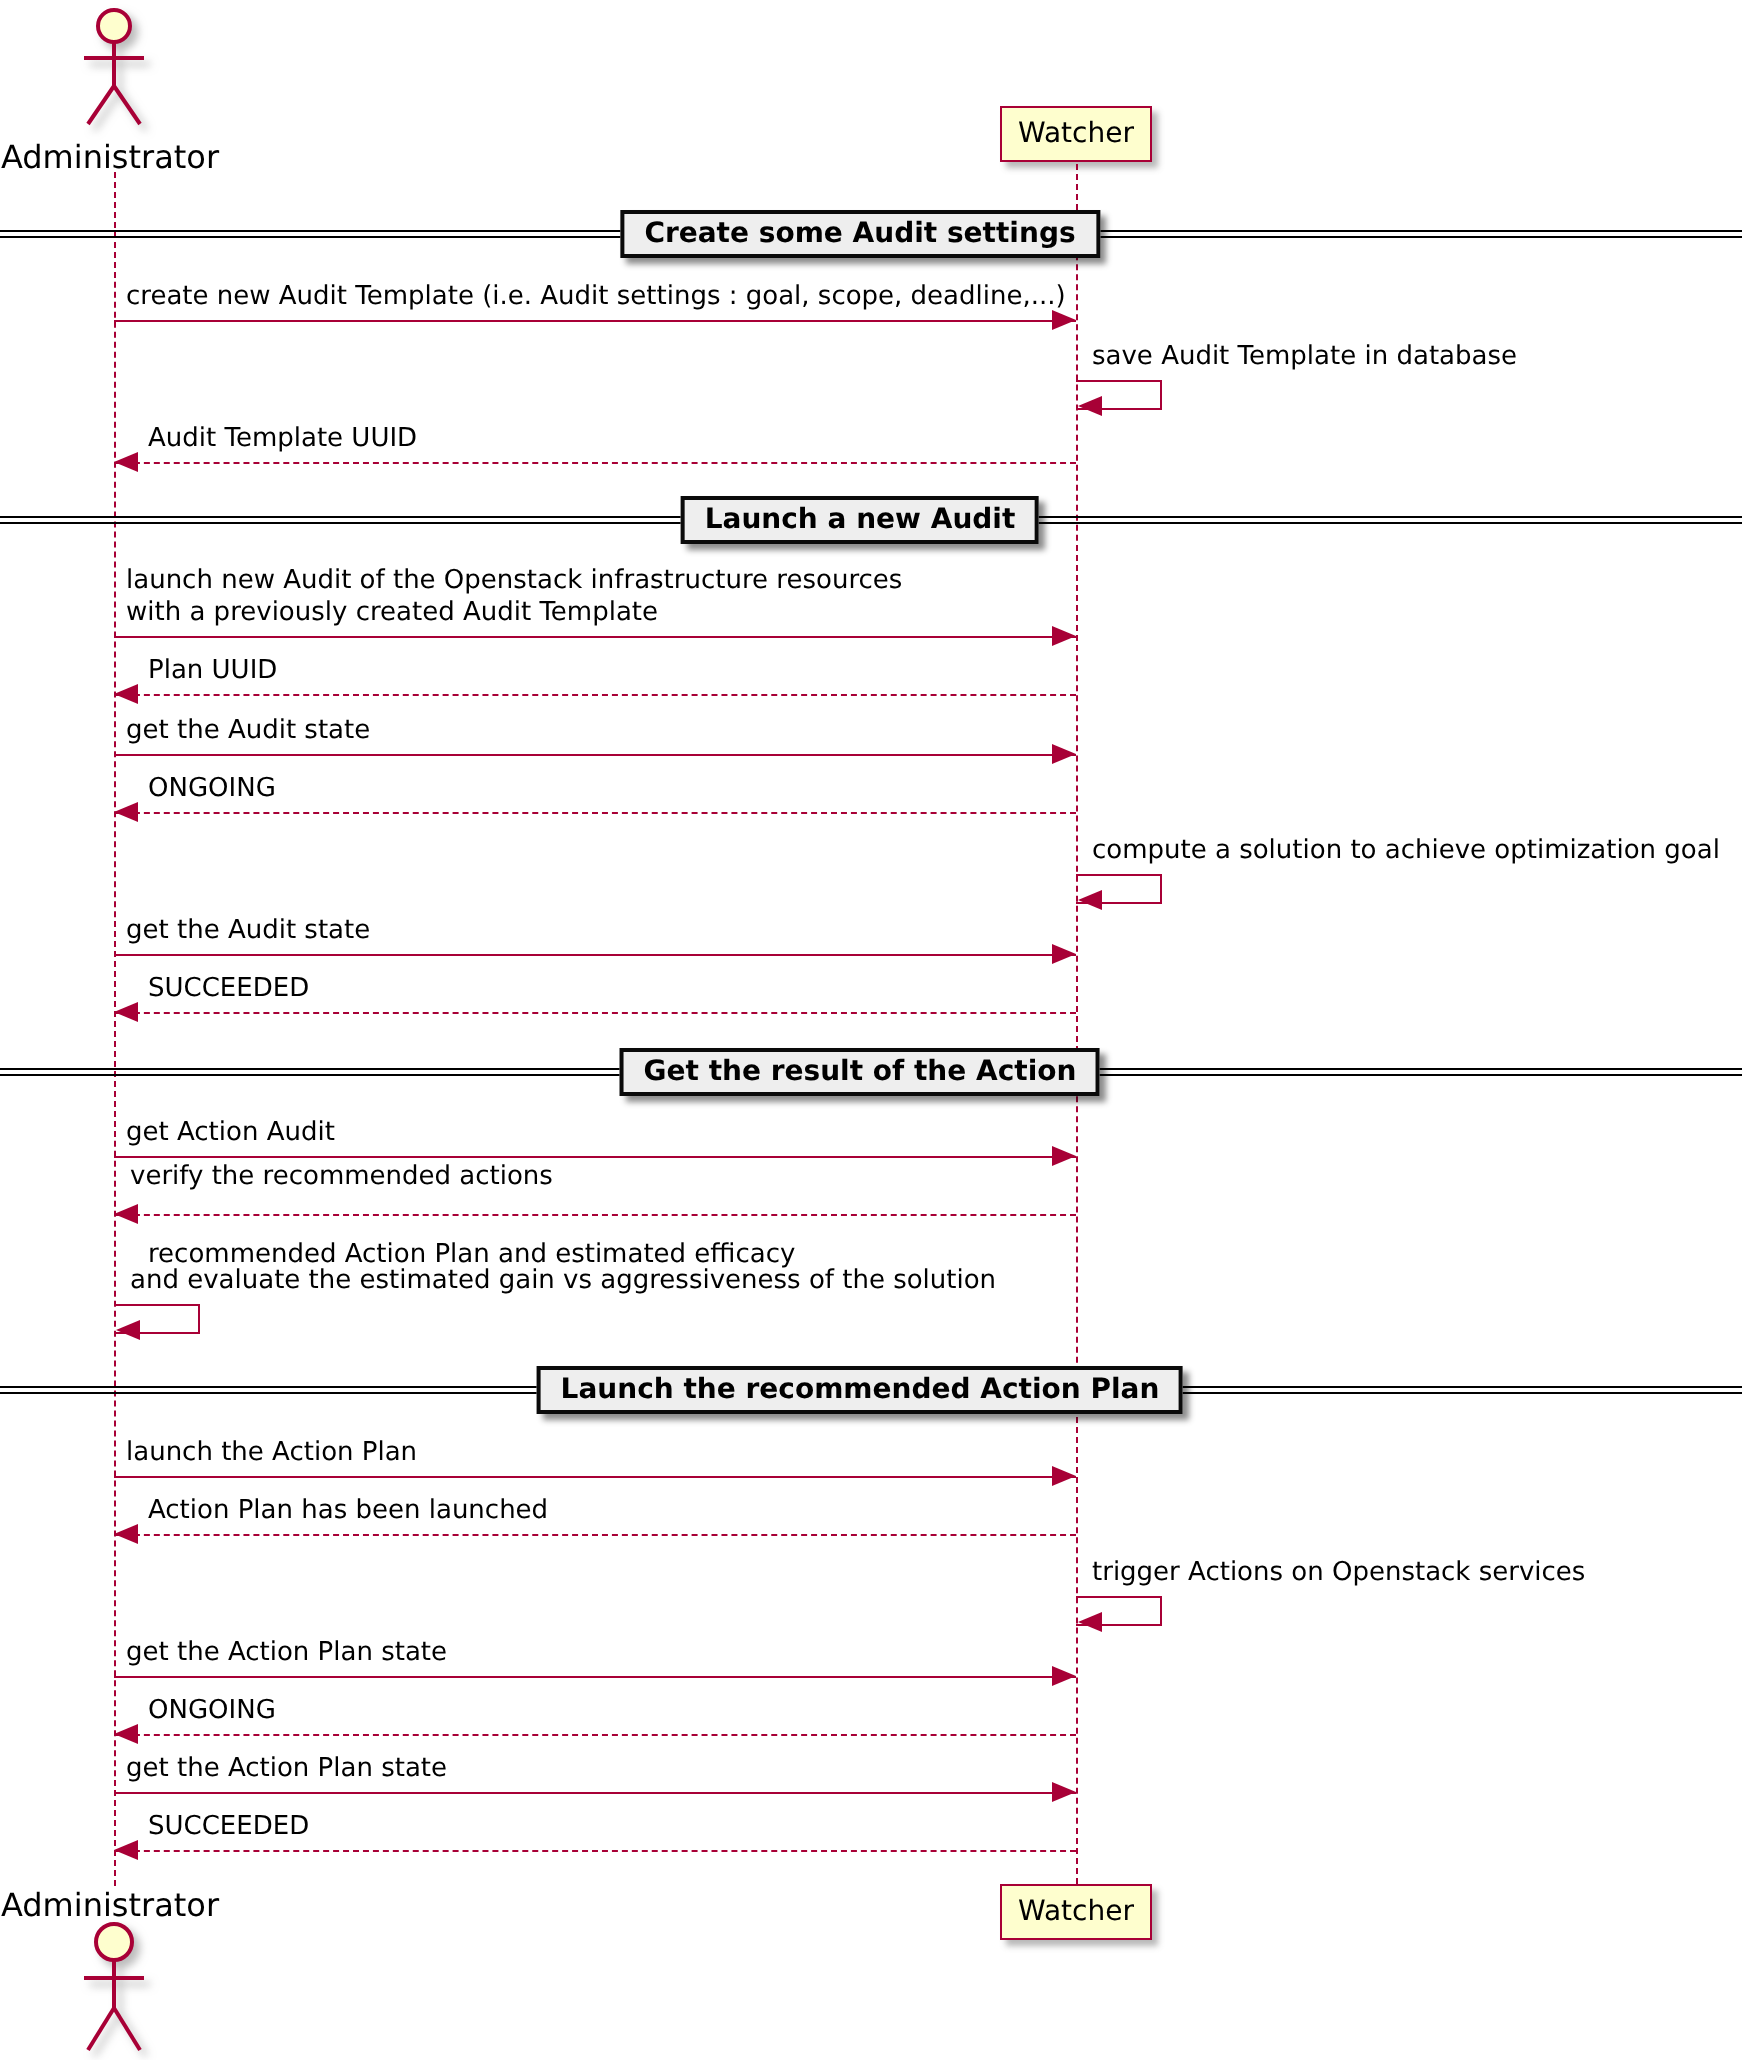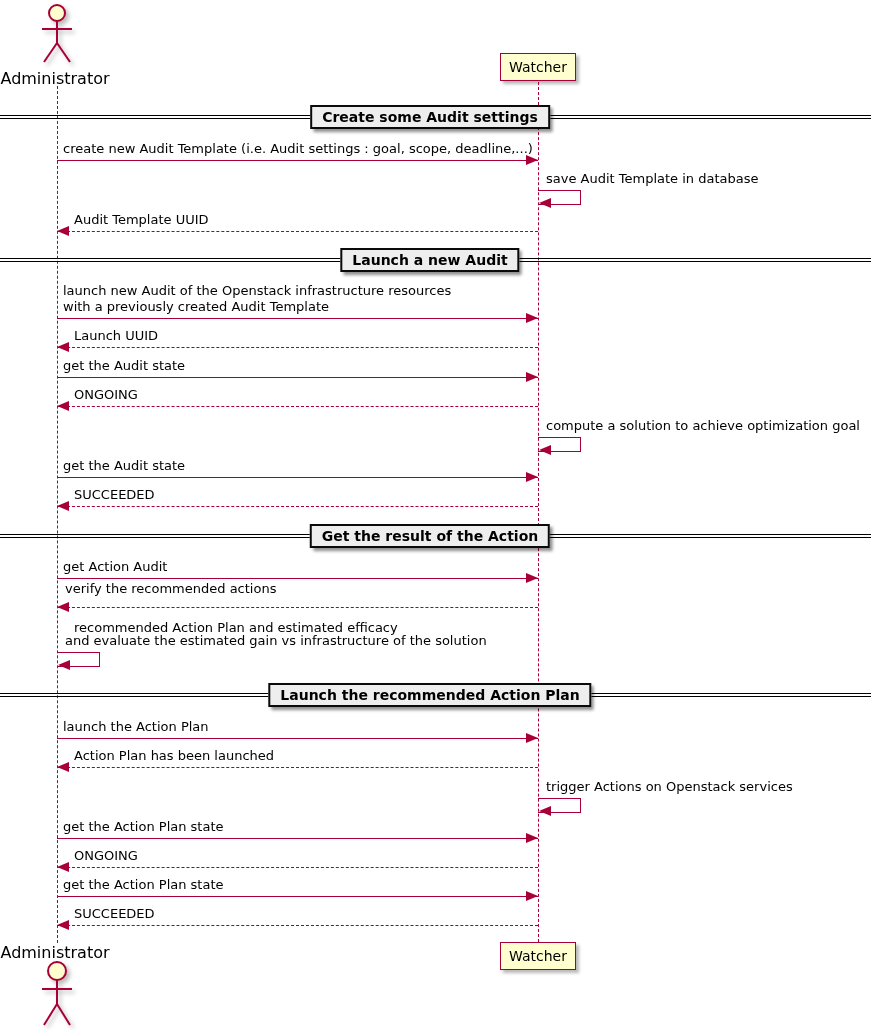--- a/index.html
+++ b/index.html
@@ -67,21 +67,21 @@
       <div class="mlabel" style="left: 74px; top: 212px;">Audit Template UUID</div>
       <div class="divline" style="top: 258px;"></div>
       <div class="divline" style="top: 261px;"></div>
       <div class="divbox" style="left: 430px; top: 260px;">Launch a new Audit</div>
       <div class="msgline solid" style="left: 57px; top: 318px; width: 481px;"></div>
       <div class="arr-r" style="left: 526px; top: 313px;"></div>
       <div class="mlabel" style="left: 63px; top: 299px;">with a previously created Audit Template</div>
       <div class="mlabel" style="left: 63px; top: 283px;">launch new Audit of the Openstack infrastructure resources</div>
       <div class="msgline dotted" style="left: 57px; top: 347px; width: 481px;"></div>
       <div class="arr-l" style="left: 57px; top: 342px;"></div>
-      <div class="mlabel" style="left: 74px; top: 328px;">Launch UUID</div>
+      <div class="mlabel" style="left: 74px; top: 328px;">Plan UUID</div>
       <div class="msgline solid" style="left: 57px; top: 377px; width: 481px;"></div>
       <div class="arr-r" style="left: 526px; top: 372px;"></div>
       <div class="mlabel" style="left: 63px; top: 358px;">get the Audit state</div>
       <div class="msgline dotted" style="left: 57px; top: 406px; width: 481px;"></div>
       <div class="arr-l" style="left: 57px; top: 401px;"></div>
       <div class="mlabel" style="left: 74px; top: 387px;">ONGOING</div>
       <div class="loop" style="left: 538px; top: 437px; border-top-width: 1px;"></div>
       <div class="arr-l" style="left: 539px; top: 445px;"></div>
       <div class="mlabel" style="left: 546px; top: 418px;">compute a solution to achieve optimization goal</div>
       <div class="msgline solid" style="left: 57px; top: 477px; width: 481px;"></div>
@@ -95,21 +95,21 @@
       <div class="divbox" style="left: 430px; top: 536px;">Get the result of the Action</div>
       <div class="msgline solid" style="left: 57px; top: 578px; width: 481px;"></div>
       <div class="arr-r" style="left: 526px; top: 573px;"></div>
       <div class="mlabel" style="left: 63px; top: 559px;">get Action Audit</div>
       <div class="msgline dotted" style="left: 57px; top: 607px; width: 481px;"></div>
       <div class="arr-l" style="left: 57px; top: 602px;"></div>
       <div class="mlabel" style="left: 74px; top: 588px; margin-top: 32px;">recommended Action Plan and estimated efficacy</div>
       <div class="loop" style="left: 57px; top: 652px; border-top-width: 1px;"></div>
       <div class="arr-l" style="left: 58px; top: 660px;"></div>
       <div class="mlabel" style="left: 65px; top: 581px;">verify the recommended actions</div>
-      <div class="mlabel" style="left: 65px; top: 633px;">and evaluate the estimated gain vs infrastructure of the solution</div>
+      <div class="mlabel" style="left: 65px; top: 633px;">and evaluate the estimated gain vs aggressiveness of the solution</div>
       <div class="divline" style="top: 693px;"></div>
       <div class="divline" style="top: 696px;"></div>
       <div class="divbox" style="left: 430px; top: 695px;">Launch the recommended Action Plan</div>
       <div class="msgline solid" style="left: 57px; top: 738px; width: 481px;"></div>
       <div class="arr-r" style="left: 526px; top: 733px;"></div>
       <div class="mlabel" style="left: 63px; top: 719px;">launch the Action Plan</div>
       <div class="msgline dotted" style="left: 57px; top: 767px; width: 481px;"></div>
       <div class="arr-l" style="left: 57px; top: 762px;"></div>
       <div class="mlabel" style="left: 74px; top: 748px;">Action Plan has been launched</div>
       <div class="loop" style="left: 538px; top: 798px; border-top-width: 1px;"></div>

